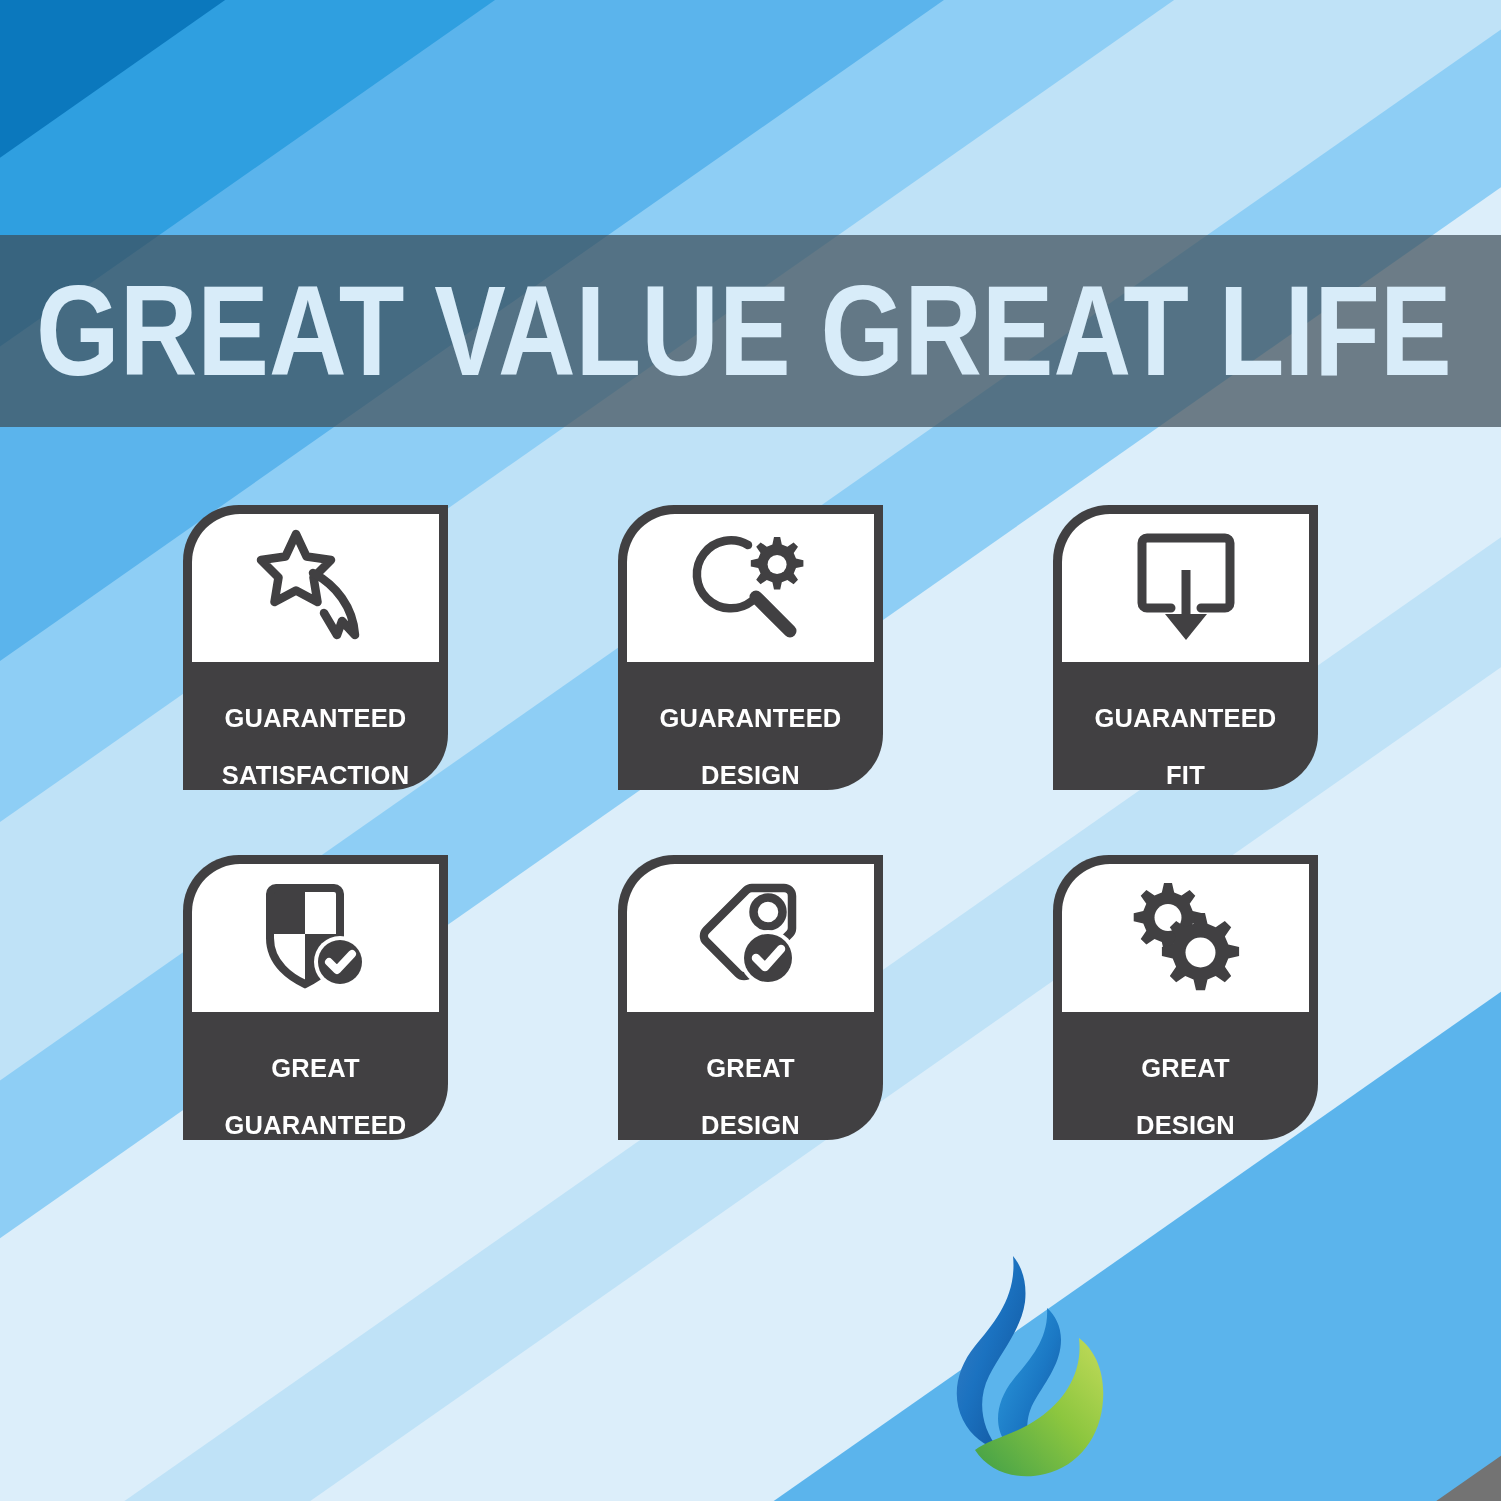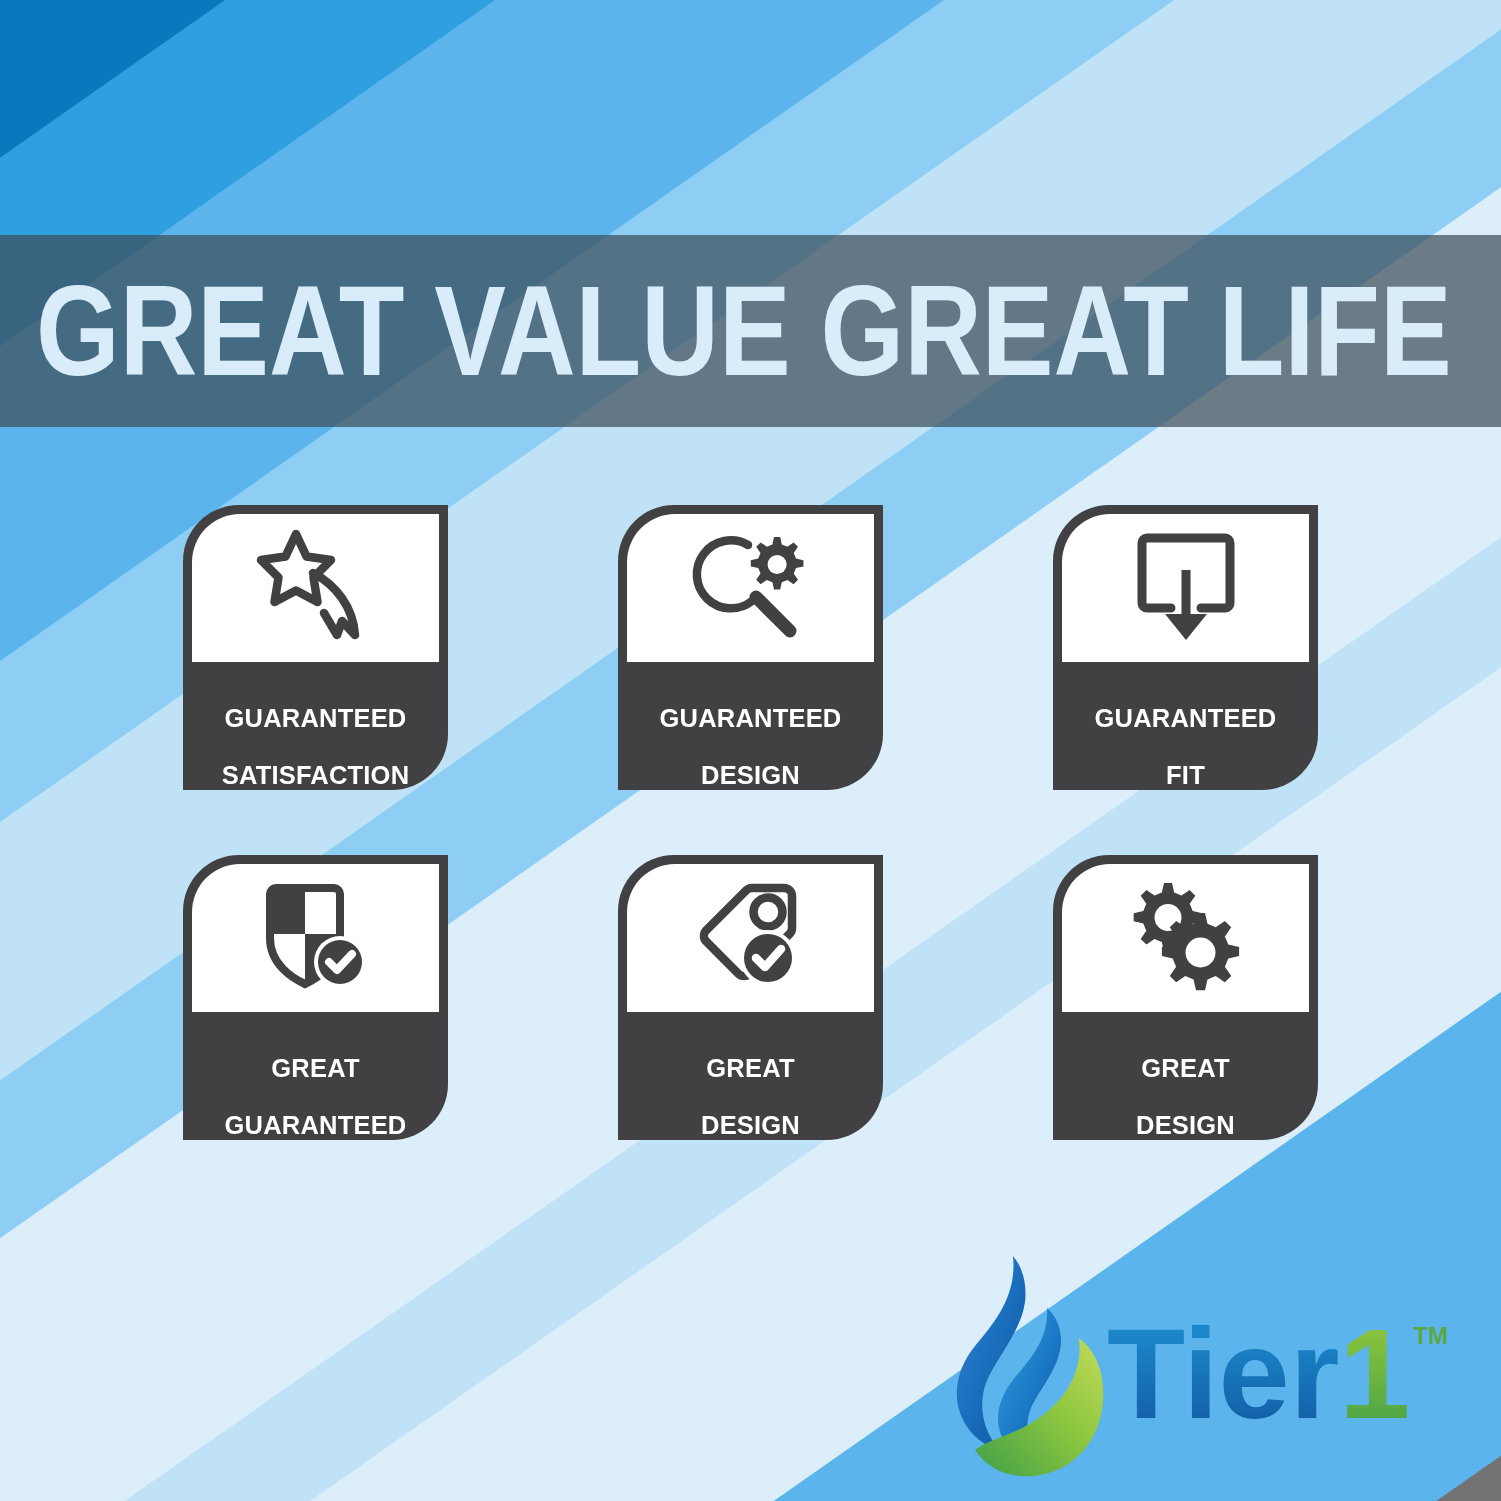--- a/index.html
+++ b/index.html
@@ -303,33 +303,16 @@
                  C26 178 22 150 34 126 C46 102 66 80 70 52 C72 34 68 18 58 6 Z" fill="url(#gBlueA)"></path>
 
         <path d="M92 58 C94 90 74 110 58 130 C42 150 38 174 50 192 C58 204 72 211 86 213
                  C70 194 68 170 80 150 C92 130 106 112 106 90 C106 76 100 65 92 58 Z" fill="url(#gBlueB)"></path>
 
         <path d="M124 88 C128 122 110 150 84 168 C60 185 34 189 20 200
                  C34 222 62 231 90 224 C124 216 146 186 148 150 C150 122 140 100 124 88 Z" fill="url(#gGreen)"></path>
       </svg>
     </span>
 
-    <span id="logo-word">
-      <svg width="350" height="130" viewBox="0 0 350 130">
-        <defs>
-          <linearGradient id="wBlue" x1="0" y1="0" x2="0" y2="1">
-            <stop offset="0%" stop-color="#1e93d4"></stop>
-            <stop offset="100%" stop-color="#12579f"></stop>
-          </linearGradient>
-          <linearGradient id="wGreen" x1="0" y1="0" x2="0" y2="1">
-            <stop offset="0%" stop-color="#9ccb3b"></stop>
-            <stop offset="100%" stop-color="#3f9f49"></stop>
-          </linearGradient>
-        </defs>
-        <text x="0" y="108" font-family="'Liberation Sans', sans-serif" font-size="128" font-weight="bold" fill="url(#wBlue)">Tier</text>
-        <text x="232" y="108" font-family="'Liberation Sans', sans-serif" font-size="128" font-weight="bold" fill="url(#wGreen)">1</text>
-        <text x="306" y="34" font-family="'Liberation Sans', sans-serif" font-size="24" font-weight="bold" fill="#5aa83f">TM</text>
-      </svg>
-    </span>
 
   </div>
 
 </div>
 
 </body></html>

